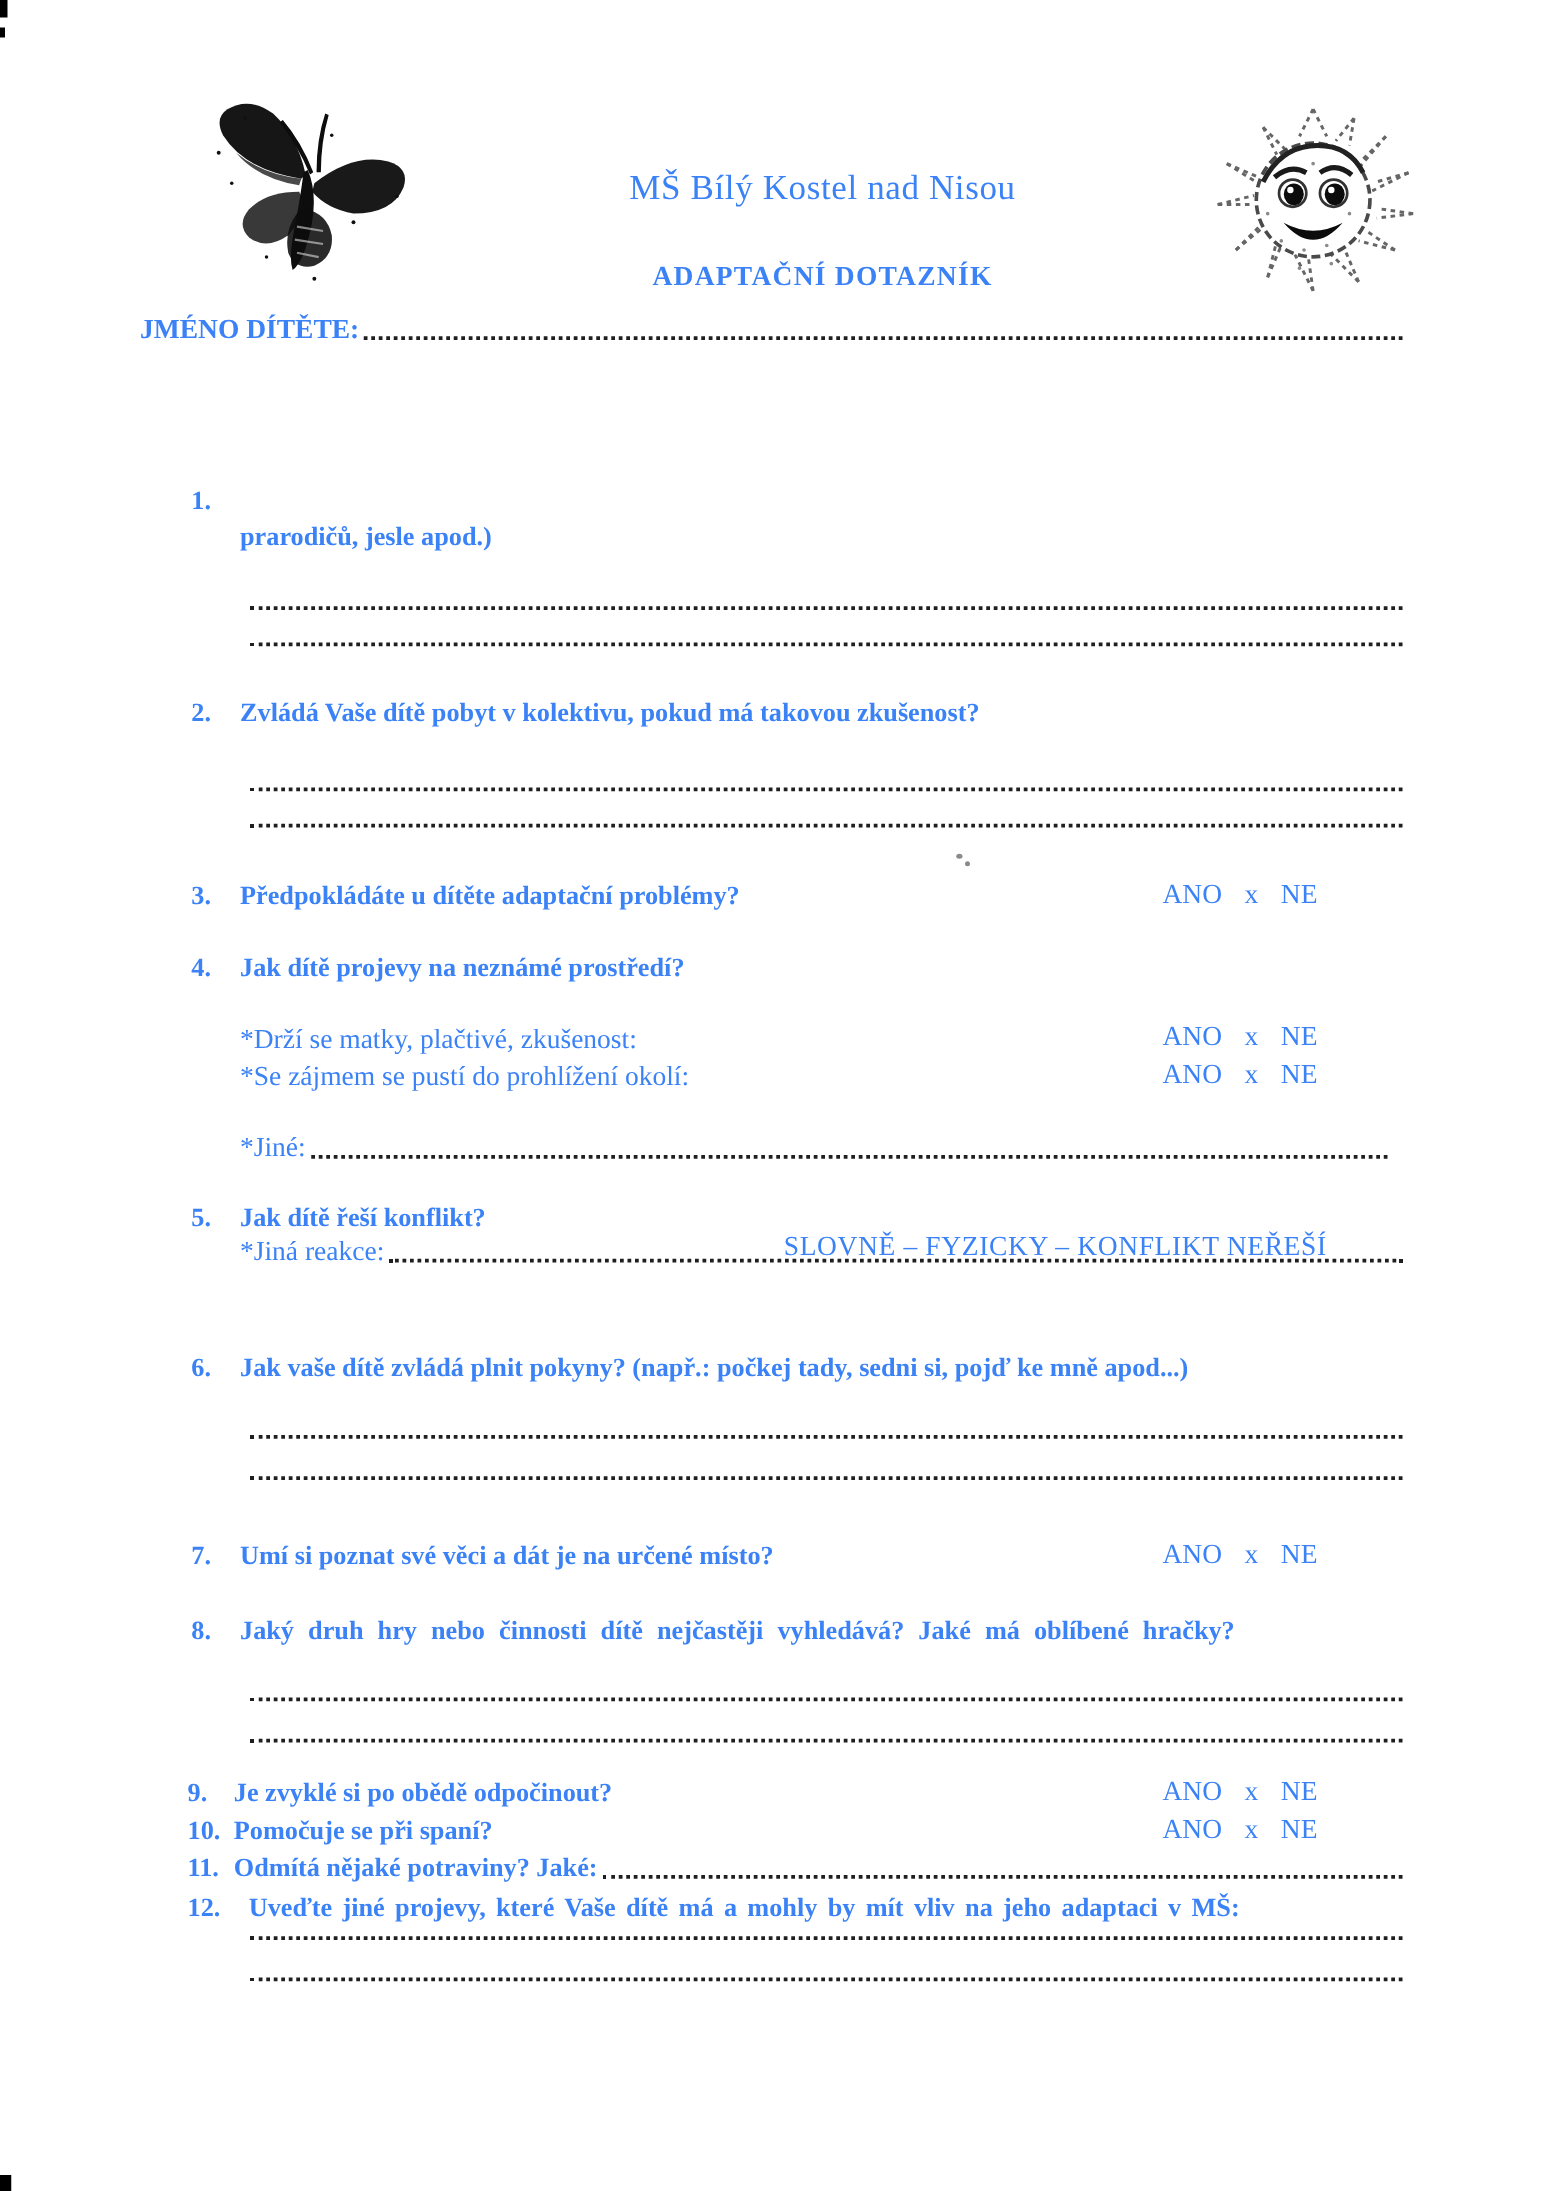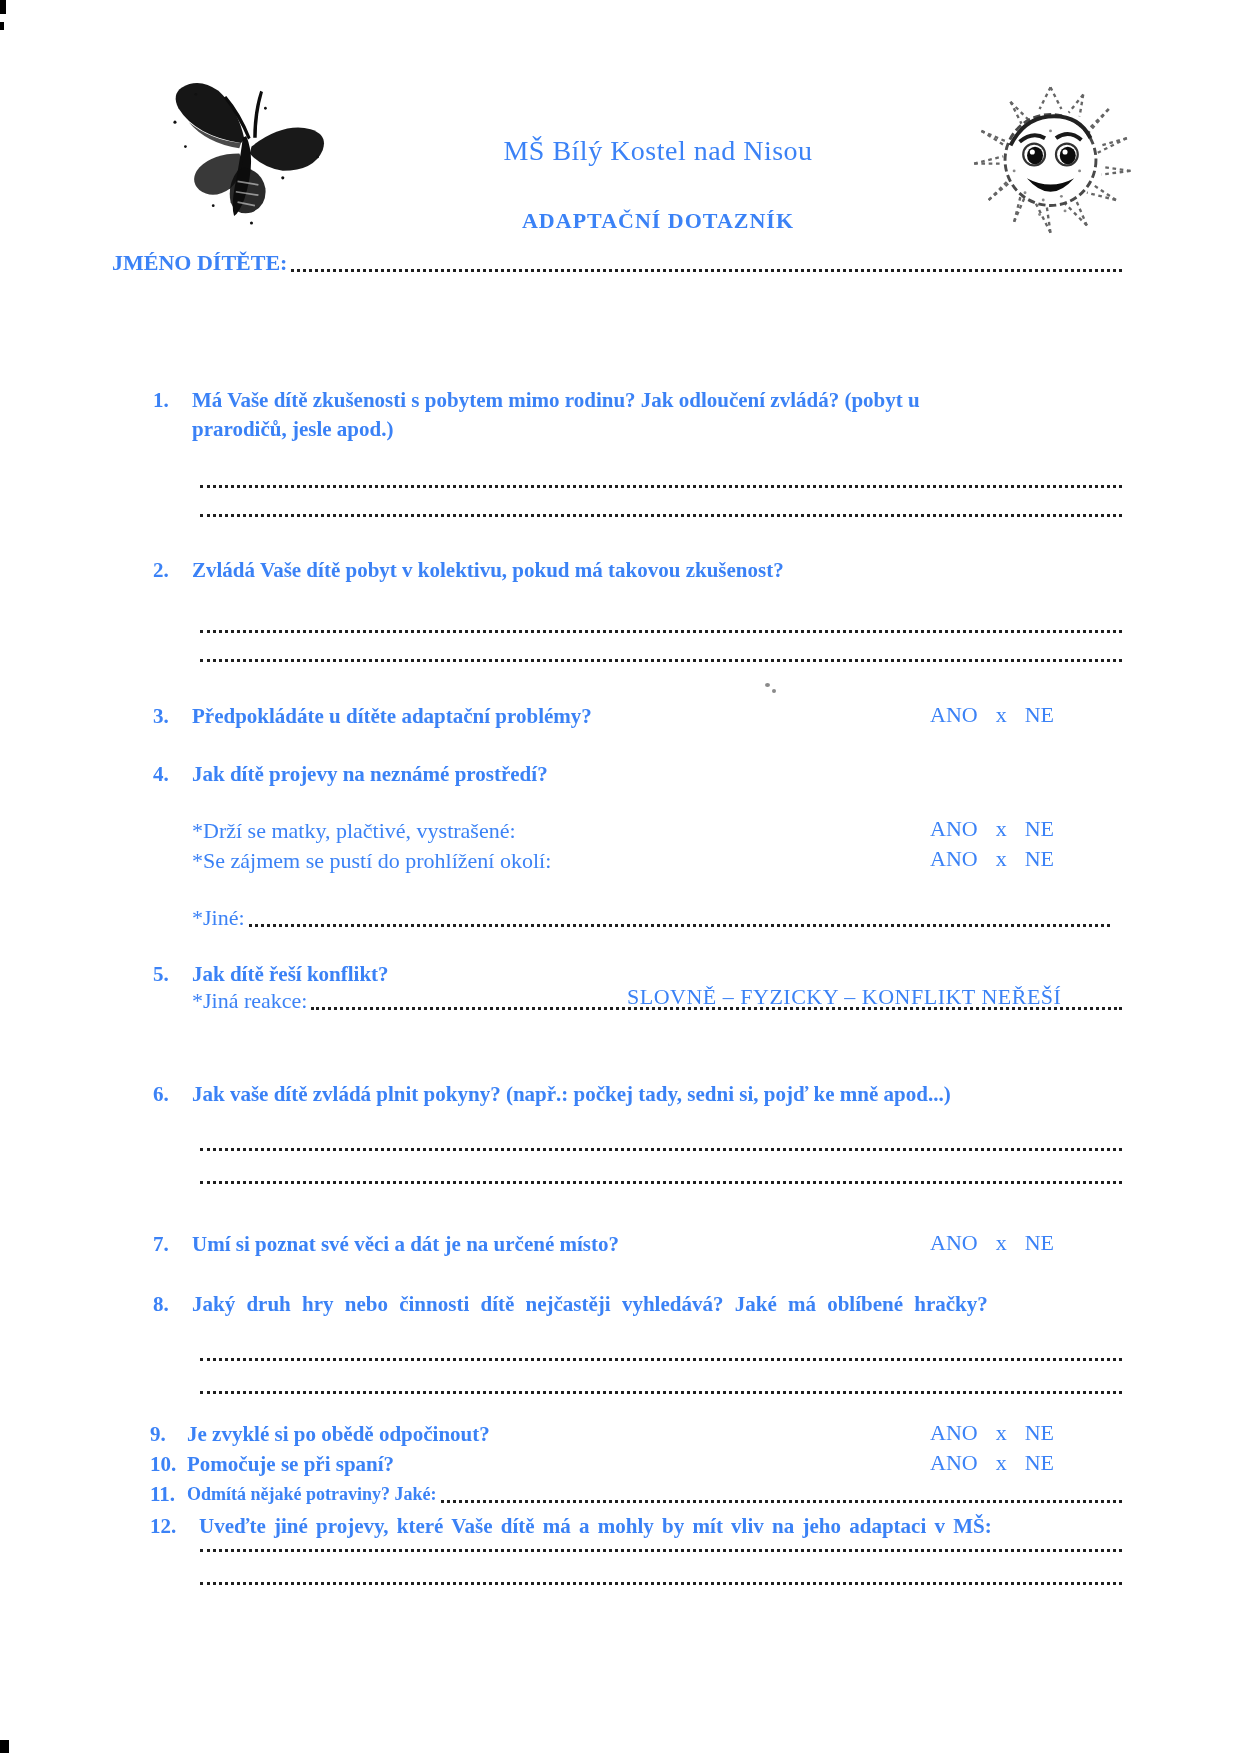--- a/index.html
+++ b/index.html
@@ -114,21 +114,21 @@
 
   <div class="row" style="left:112px;right:118px;top:250px;">
     <span class="lbl fieldlbl">JMÉNO DÍTĚTE:</span>
     <span class="leader"></span>
   </div>
 
 
   <div class="q" style="top:386px;">
     <span class="num">1.</span>
     <span class="txt wrap" style="width:930px;">
-      <span>Má Vaše dítě zkušenosti s pobytem mimo rodinu? Jak odloučení zvládá? (pobyt u</span><br>
+      <br>
       <span>prarodičů, jesle apod.)</span>
     </span>
   </div>
   <div class="dline" style="top:485px;"></div>
   <div class="dline" style="top:514px;"></div>
 
   <div class="q" style="top:556px;">
     <span class="num">2.</span>
     <span class="txt">Zvládá Vaše dítě pobyt v kolektivu, pokud má takovou zkušenost?</span>
   </div>
@@ -142,21 +142,21 @@
   <div class="anone" style="top:702px;">
     <span>ANO</span>
     <span>x</span>
     <span>NE</span>
   </div>
 
   <div class="q" style="top:760px;">
     <span class="num">4.</span>
     <span class="txt">Jak dítě projevy na neznámé prostředí?</span>
   </div>
-  <div class="sub" style="top:818px;">*Drží se matky, plačtivé, vystrašené:</div>
+  <div class="sub" style="top:818px;">*Drží se matky, plačtivé, zkušenost:</div>
   <div class="anone" style="top:816px;">
     <span>ANO</span>
     <span>x</span>
     <span>NE</span>
   </div>
   <div class="sub" style="top:848px;">*Se zájmem se pustí do prohlížení okolí:</div>
   <div class="anone" style="top:846px;">
     <span>ANO</span>
     <span>x</span>
     <span>NE</span>
@@ -215,21 +215,21 @@
     <span class="txt">Pomočuje se při spaní?</span>
   </div>
   <div class="anone" style="top:1450px;">
     <span>ANO</span>
     <span>x</span>
     <span>NE</span>
   </div>
 
   <div class="row" style="left:150px;right:118px;top:1481px;">
     <span class="lbl" style="font-size:21px;font-weight:bold;width:37px;flex:none;">11.</span>
-    <span class="lbl" style="font-size:18px;font-weight:bold;">Odmítá nějaké potraviny? Jaké:</span>
+    <span class="lbl" style="font-size:21px;font-weight:bold;">Odmítá nějaké potraviny? Jaké:</span>
     <span class="leader"></span>
   </div>
 
   <div class="q low" style="top:1512px;gap:12px;">
     <span class="num">12.</span>
     <span class="txt" style="word-spacing:3px;">Uveďte jiné projevy, které Vaše dítě má a mohly by mít vliv na jeho adaptaci v MŠ:</span>
   </div>
   <div class="dline" style="top:1549px;"></div>
   <div class="dline" style="top:1582px;"></div>
 

